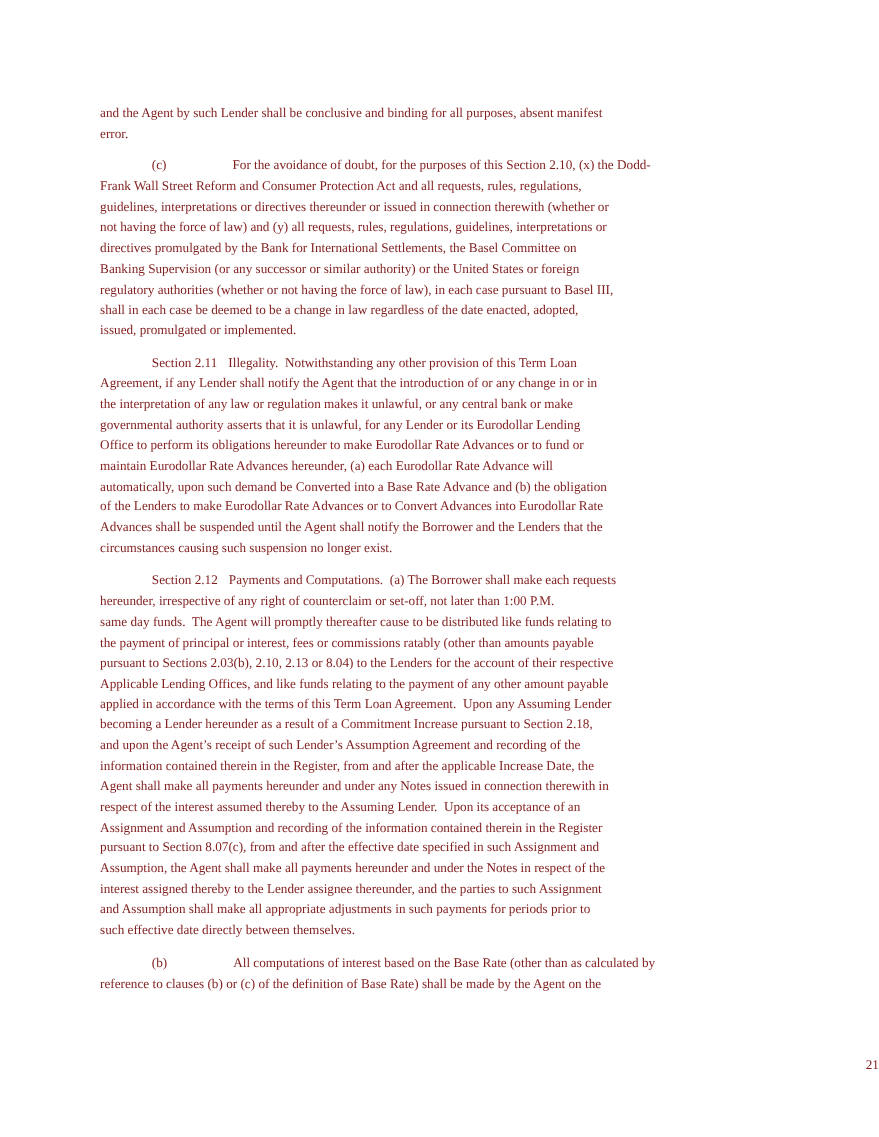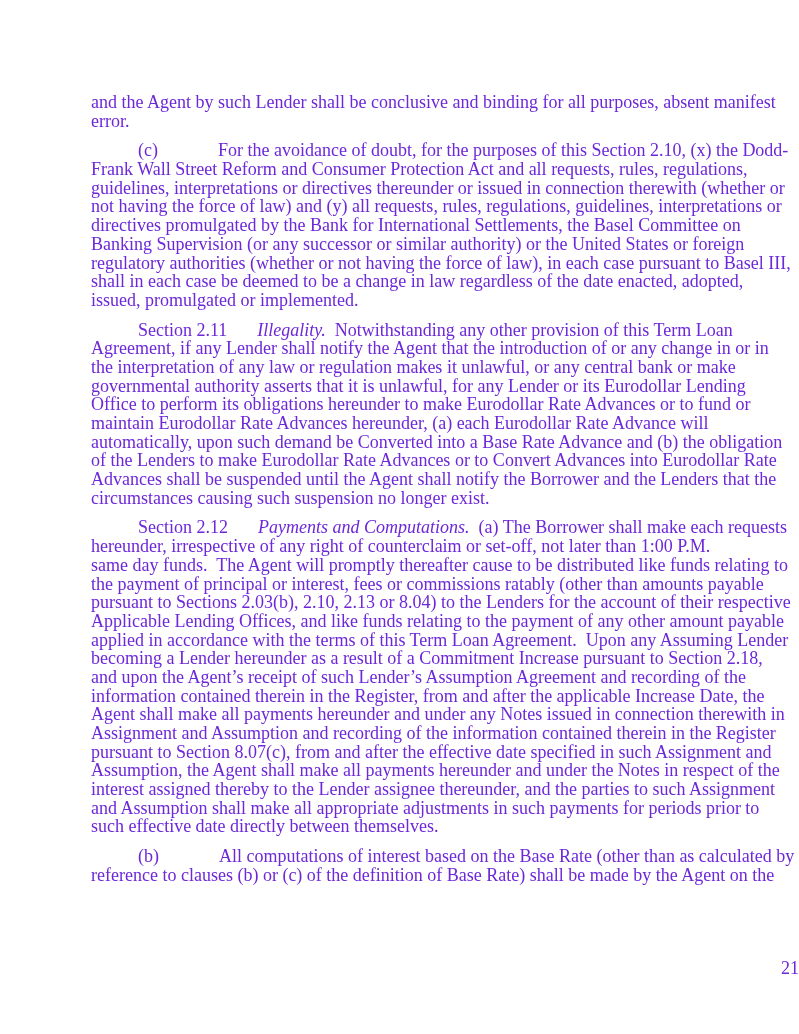--- a/index.html
+++ b/index.html
@@ -5,23 +5,23 @@
   html, body {
     margin: 0;
     padding: 0;
     background: #ffffff;
   }
   .page {
     position: relative;
     width: 799px;
     height: 1034px;
     background: #ffffff;
-    color: #6d28d9;
+    color: #7f1d1d;
     font-family: "Liberation Serif", serif;
-    font-size: 18px;
+    font-size: 12px;
     overflow: hidden;
   }
   .content {
     position: absolute;
     left: 91px;
     top: 93px;
     width: 660px;
   }
   .paragraph + .paragraph {
     margin-top: 11px;
@@ -29,22 +29,20 @@
   .line {
     white-space: pre;
     line-height: 18.7px;
     height: 18.7px;
   }
   .tab {
     display: inline-block;
     height: 1px;
   }
   .italic {
-    font-style: italic;
-    margin-left: 20px;
   }
   .footer {
     position: absolute;
     left: 0;
     right: 0;
     top: 959px;
     text-align: right;
     line-height: 18.7px;
   }
 </style>
@@ -85,20 +83,21 @@
         <div class="line"><span>hereunder, irrespective of any right of counterclaim or set-off, not later than 1:00 P.M.</span></div>
         <div class="line"><span>same day funds.  The Agent will promptly thereafter cause to be distributed like funds relating to</span></div>
         <div class="line"><span>the payment of principal or interest, fees or commissions ratably (other than amounts payable</span></div>
         <div class="line"><span>pursuant to Sections 2.03(b), 2.10, 2.13 or 8.04) to the Lenders for the account of their respective</span></div>
         <div class="line"><span>Applicable Lending Offices, and like funds relating to the payment of any other amount payable</span></div>
         <div class="line"><span>applied in accordance with the terms of this Term Loan Agreement.  Upon any Assuming Lender</span></div>
         <div class="line"><span>becoming a Lender hereunder as a result of a Commitment Increase pursuant to Section 2.18,</span></div>
         <div class="line"><span>and upon the Agent’s receipt of such Lender’s Assumption Agreement and recording of the</span></div>
         <div class="line"><span>information contained therein in the Register, from and after the applicable Increase Date, the</span></div>
         <div class="line"><span>Agent shall make all payments hereunder and under any Notes issued in connection therewith in</span></div>
+        <div class="line"><span>respect of the interest assumed thereby to the Assuming Lender.  Upon its acceptance of an</span></div>
         <div class="line"><span>Assignment and Assumption and recording of the information contained therein in the Register</span></div>
         <div class="line"><span>pursuant to Section 8.07(c), from and after the effective date specified in such Assignment and</span></div>
         <div class="line"><span>Assumption, the Agent shall make all payments hereunder and under the Notes in respect of the</span></div>
         <div class="line"><span>interest assigned thereby to the Lender assignee thereunder, and the parties to such Assignment</span></div>
         <div class="line"><span>and Assumption shall make all appropriate adjustments in such payments for periods prior to</span></div>
         <div class="line"><span>such effective date directly between themselves.</span></div>
       </div>
       <div class="paragraph">
         <div class="line"><span class="tab" style="width: 47px;"></span><span>(b)</span><span class="tab" style="width: 60px;"></span><span>All computations of interest based on the Base Rate (other than as calculated by</span></div>
         <div class="line"><span>reference to clauses (b) or (c) of the definition of Base Rate) shall be made by the Agent on the</span></div>

